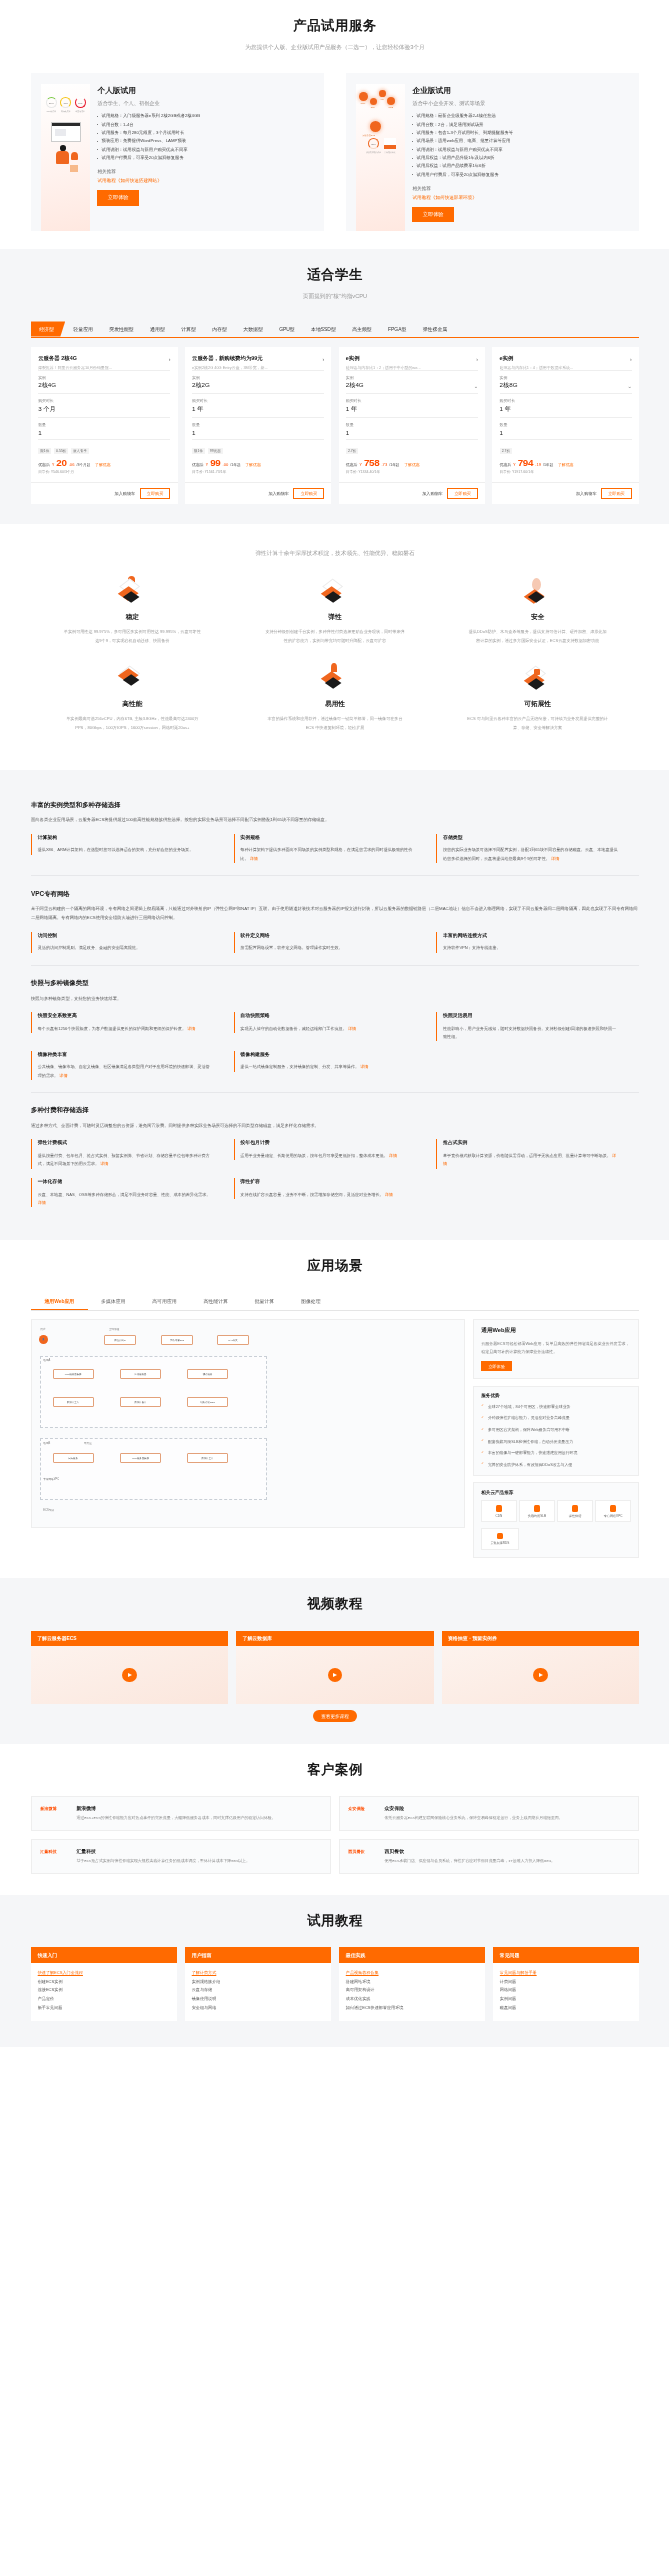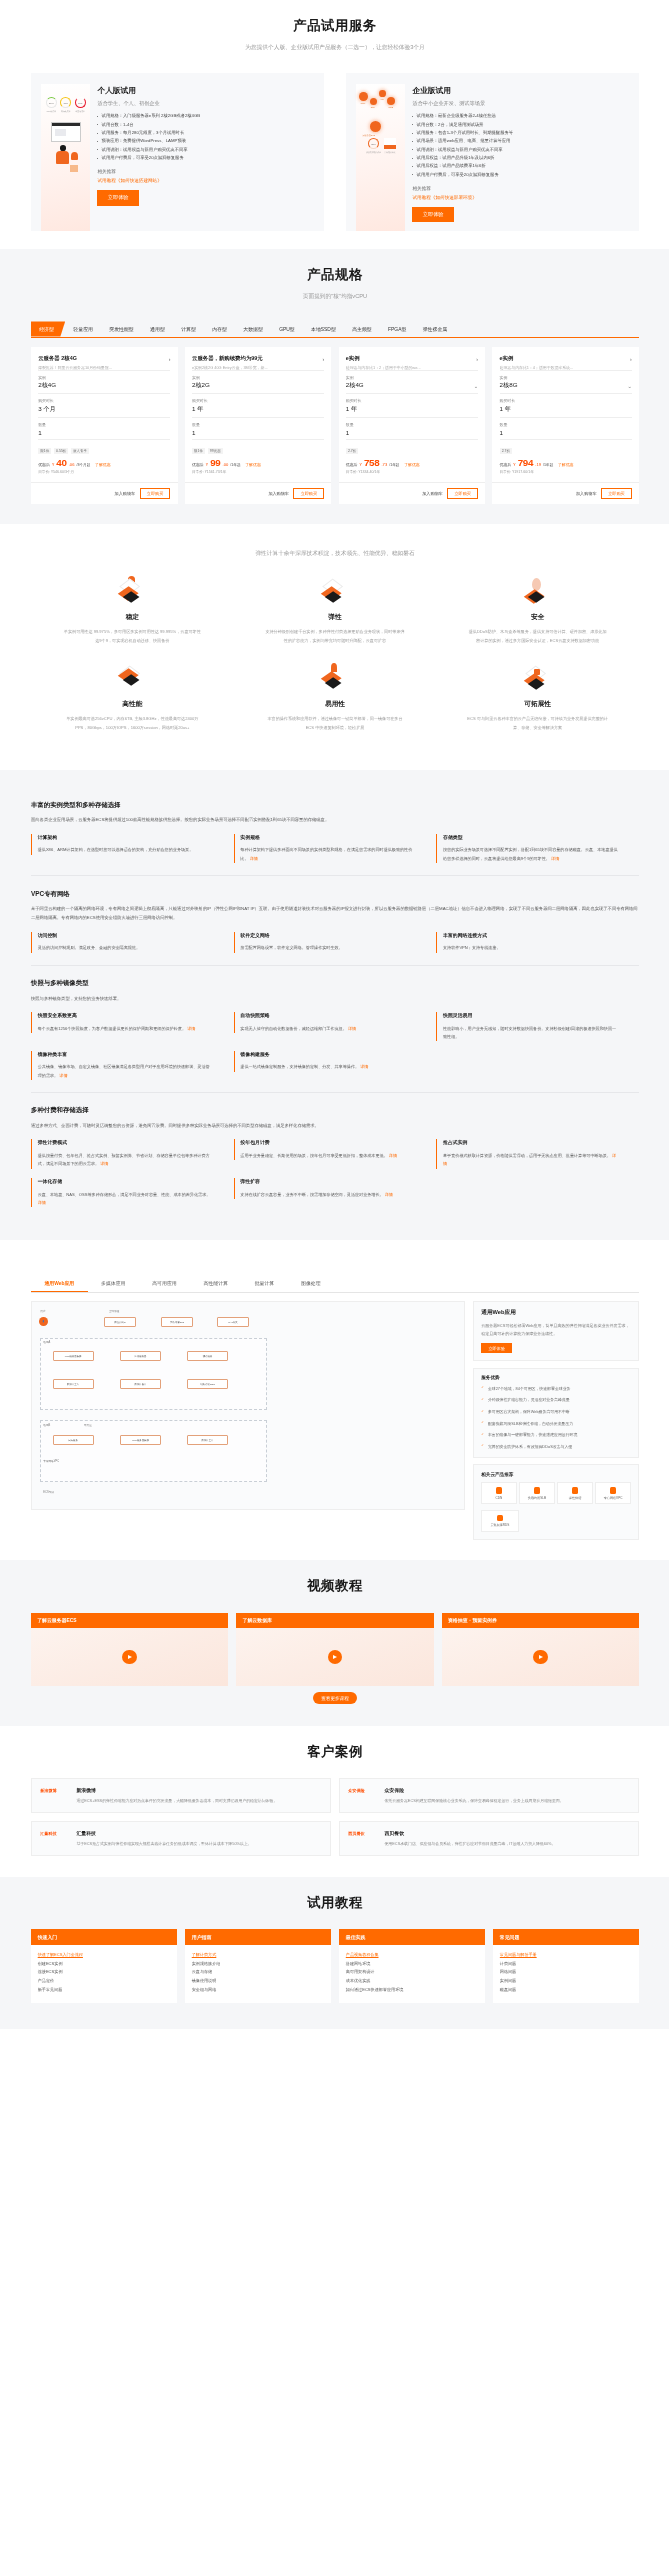--- a/index.html
+++ b/index.html
@@ -238,21 +238,21 @@
     display: flex; align-items: center; justify-content: center;
   }
   .play::after { content:""; border-left: 4.1px solid #fff; border-top: 2.6px solid transparent; border-bottom: 2.6px solid transparent; margin-left:1px;}
   .video-foot { text-align: center; padding: 6.2px 0 1px; }
   .btn-pill {
     background: #ff6a00; color: #fff; font-size: 4.6px;
     padding: 3.6px 8.2px; border: none; border-radius: 7.2px; cursor: pointer;
   }
 
   
-  .case-sec { background: #fff; padding: 17px 0 20.6px; }
+  .case-sec { background: #fff; padding: 17px 0 20.6px; font-family: Liberation Mono, monospace; }
   .case-grid { display: flex; flex-wrap: wrap; gap: 8.2px; margin-top: 17.5px; }
   .case-card { width: calc(50% - 4.1px); background: #fafbfc; border: 0.5px solid #eee; padding: 7.7px 8.2px; display: flex; gap: 7.2px;}
   .case-logo { width: 29px; flex: none; font-size: 4.1px; color: #ff4d00; font-weight: bold; padding-top: 1px;}
   .case-b { flex: 1; }
   .case-h { font-size: 4.9px; font-weight: bold; color: #222; }
   .case-p { font-size: 3.9px; color: #888; line-height: 1.9; margin-top: 4.1px; }
 
   
   .docs-sec { background: #f5f6f8; padding: 17px 0 26px; }
   .docs-grid { display: flex; gap: 8.2px; margin-top: 17.5px; }
@@ -364,21 +364,21 @@
           <button class="btn-orange">立即体验</button>
         </div>
       </div>
 
     </div>
   </div>
 </section>
 
 <section class="section specs-sec">
   <div class="wrap">
-    <h2 class="sec-title">产品规格</h2>
+    <h2 class="sec-title">适合学生</h2>
     <p class="sec-sub">页面提到的"核"均指vCPU</p>
 
     <div class="tabs">
       <div class="tab active">经济型</div>
       <div class="tab">轻量应用</div>
       <div class="tab">突发性能型</div>
       <div class="tab">通用型</div>
       <div class="tab">计算型</div>
       <div class="tab">内存型</div>
       <div class="tab">大数据型</div>
@@ -417,21 +417,21 @@
         </div>
         <div class="spec-field">
           <div class="tags">
             <span class="tag">限1件</span>
             <span class="tag">0.55折</span>
             <span class="tag">新人专享</span>
           </div>
           <div class="price-row">
             <span class="price-pre">优惠后</span>
             <span class="price-cur">¥</span>
-            <span class="price-main">40</span>
+            <span class="price-main">20</span>
             <span class="price-dec">.06</span>
             <span class="price-unit">/3个月起</span>
             <a class="price-link" href="#">了解优惠</a>
           </div>
           <div class="price-old"><span>日常价:</span> <span>¥546.60/3个月</span></div>
         </div>
         <div class="card-actions">
           <span class="act-cart">加入购物车</span>
           <span class="act-buy">立即购买</span>
         </div>
@@ -765,20 +765,21 @@
         </div>
           </div>
       </div>
     </div>
 
   </div>
 </section>
 
 <section class="section scene-sec">
   <div class="wrap">
+    <h2 class="sec-title">应用场景</h2>
     <div class="scene-tabs">
       <div class="scene-tab active">通用Web应用</div>
       <div class="scene-tab">多媒体应用</div>
       <div class="scene-tab">高可用应用</div>
       <div class="scene-tab">高性能计算</div>
       <div class="scene-tab">批量计算</div>
       <div class="scene-tab">图像处理</div>
     </div>
 
     <div class="scene-body">

